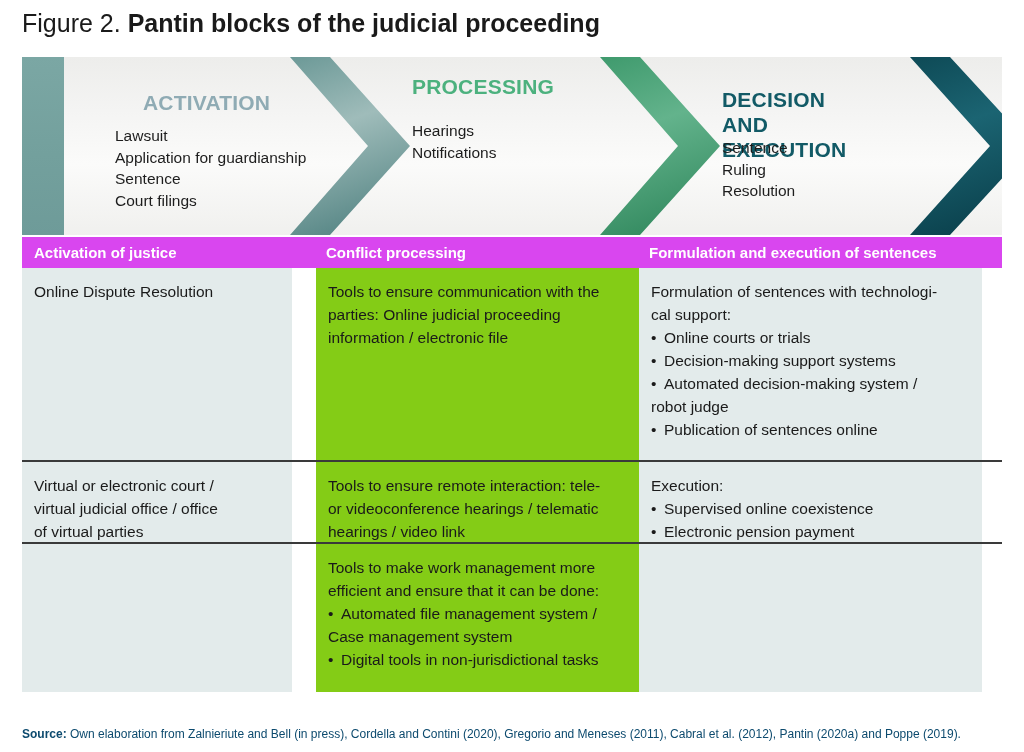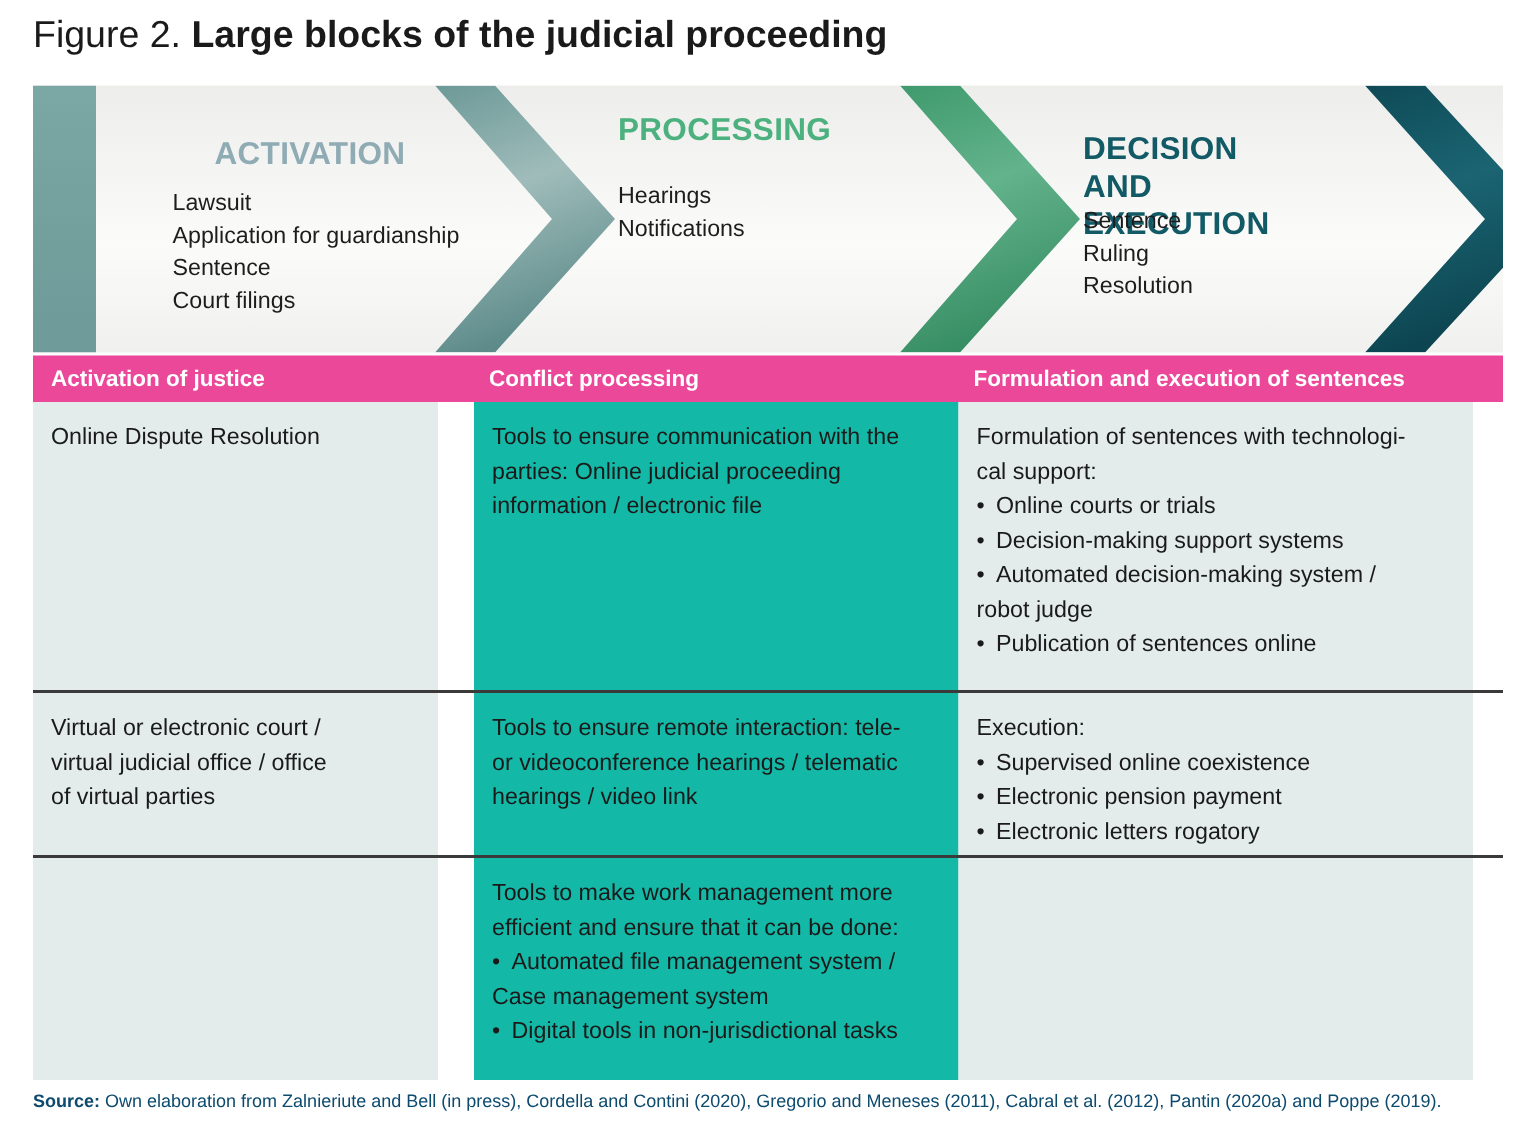--- a/index.html
+++ b/index.html
@@ -95,21 +95,21 @@
 
   
   .table {
     position: absolute;
     left: 22px;
     top: 237px;
     width: 980px;
   }
   .thead {
     display: flex;
-    background: #ec4899;
+    background: #d946ef;
     height: 31px;
     align-items: center;
   }
   .th {
     color: #ffffff;
     font-weight: 700;
     font-size: 15px;
     line-height: 18px;
     padding-left: 12px;
     box-sizing: border-box;
@@ -127,25 +127,25 @@
   .trow.first { border-top: none; }
 
   .td {
     box-sizing: border-box;
     font-size: 15.5px;
     line-height: 23px;
     color: #1a1a1a;
     padding: 12px 12px 12px 12px;
   }
   .td.shade { background: #e3ebeb; }
-  .td.white { background: #14b8a6; }
+  .td.white { background: #84cc16; }
   .cellgap { background: #ffffff; }
 
   .r1 .td { height: 192px; }
-  .r2 .td { height: 108px; }
+  .r2 .td { height: 80px; }
   .r3 .td { height: 148px; }
 
   .td p { margin: 0; }
   .bullet::before {
     content: "\2022";
     display: inline-block;
     width: 13px;
   }
 
   
@@ -159,21 +159,21 @@
   }
   .source b { font-weight: 700; }
 </style>
 </head>
 <body>
 
 <div class="figure">
 
   <div class="title">
     <span class="tnum">Figure 2.</span>
-    <span class="tmain">Large blocks of the judicial proceeding</span>
+    <span class="tmain">Pantin blocks of the judicial proceeding</span>
   </div>
 
   <div class="banner">
     <div class="banner-left-bar"></div>
 
     <div class="chev chev-1">
       <svg viewBox="0 0 120 178" preserveAspectRatio="none">
         <defs>
           <linearGradient id="g1" x1="0" y1="0" x2="0.25" y2="1">
             <stop offset="0%" stop-color="#6c9997"></stop>

